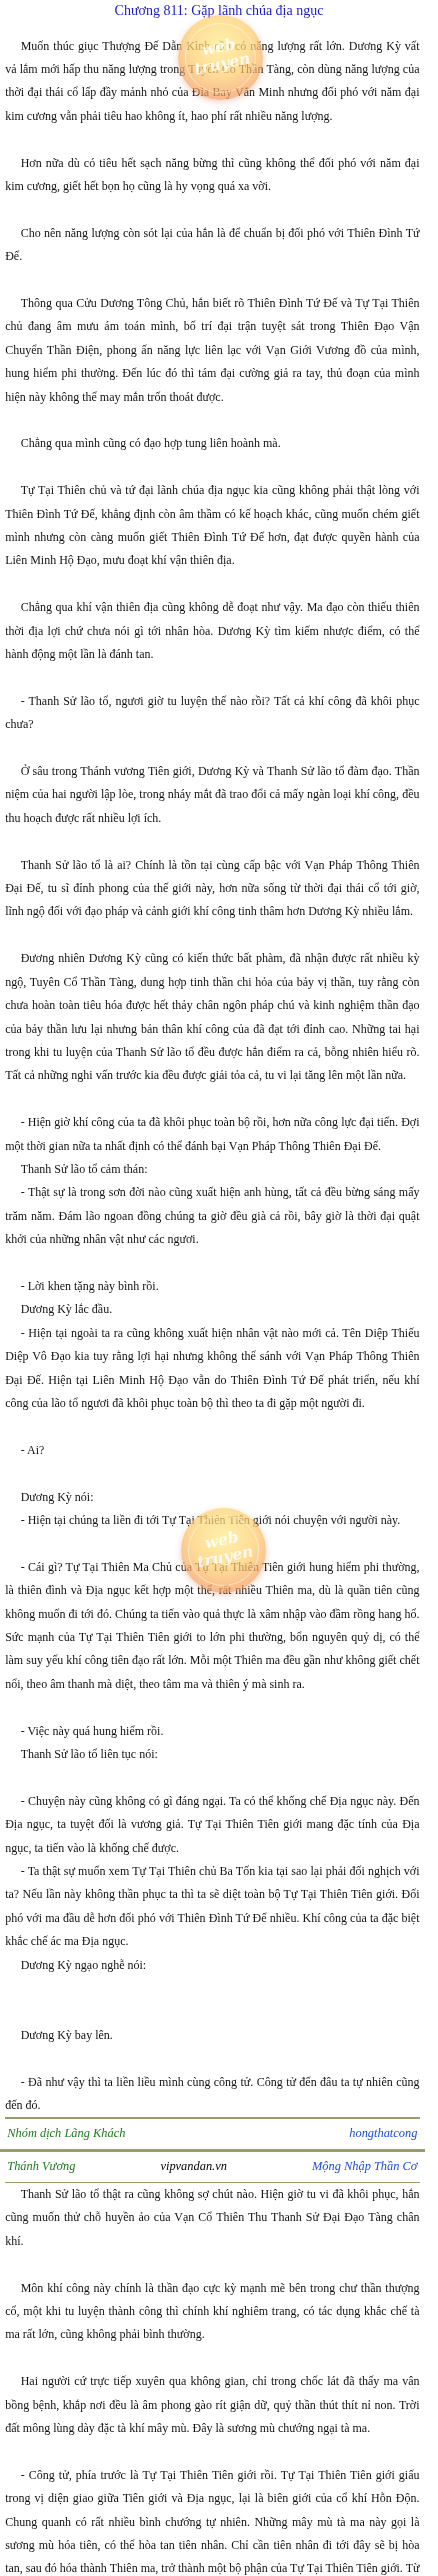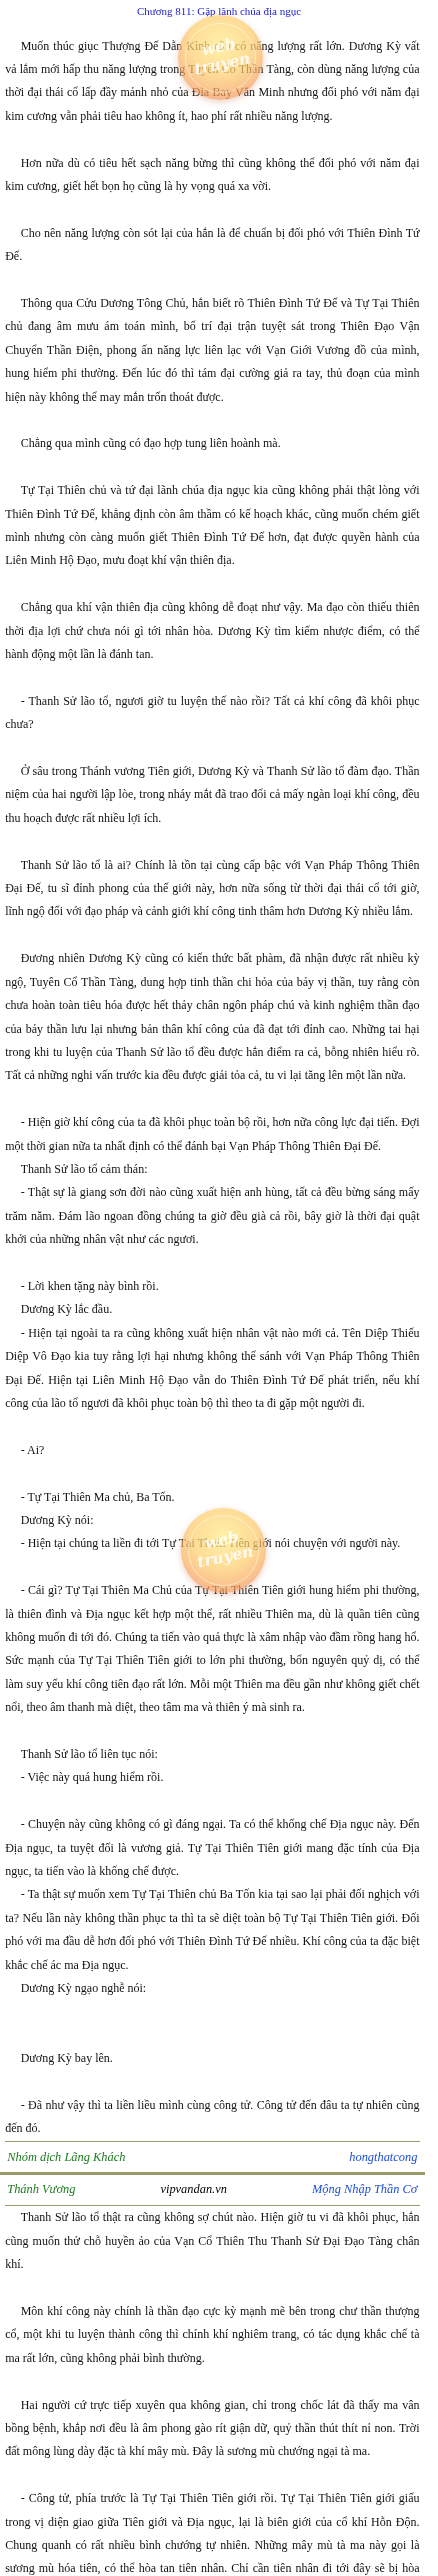--- a/index.html
+++ b/index.html
@@ -6,21 +6,21 @@
   body { width: 438px; height: 3097px; position: relative; overflow: hidden; }
   .page {
     position: relative;
     width: 438px;
     font-family: "Liberation Serif", "DejaVu Serif", serif;
     color: #111111;
   }
   .chapter-title {
     text-align: center;
     color: #1a1acc;
-    font-size: 11px;
+    font-size: 14px;
     line-height: 20.6px;
     margin: 1px 0 13px 0;
     padding: 0;
     font-weight: normal;
   }
   .content {
     padding: 0 18.5px 0 5.2px;
     font-size: 12px;
     line-height: 23.4px;
     text-align: justify;
@@ -82,36 +82,35 @@
       <p class="para">- Thanh Sử lão tổ, ngươi giờ tu luyện thế nào rồi? Tất cả khí công đã khôi phục chưa?</p>
       <div class="gap"></div>
       <p class="para">Ở sâu trong Thánh vương Tiên giới, Dương Kỳ và Thanh Sử lão tổ đàm đạo. Thần niệm của hai người lập lòe, trong nháy mắt đã trao đổi cả mấy ngàn loại khí công, đều thu hoạch được rất nhiều lợi ích.</p>
       <div class="gap"></div>
       <p class="para">Thanh Sử lão tổ là ai? Chính là tồn tại cùng cấp bậc với Vạn Pháp Thông Thiên Đại Đế, tu sĩ đỉnh phong của thế giới này, hơn nữa sống từ thời đại thái cổ tới giờ, lĩnh ngộ đối với đạo pháp và cảnh giới khí công tinh thâm hơn Dương Kỳ nhiều lắm.</p>
       <div class="gap"></div>
       <p class="para">Đương nhiên Dương Kỳ cũng có kiến thức bất phàm, đã nhận được rất nhiều kỳ ngộ, Tuyên Cổ Thần Tàng, dung hợp tinh thần chi hỏa của bảy vị thần, tuy rằng còn chưa hoàn toàn tiêu hóa được hết thảy chân ngôn pháp chú và kinh nghiệm thần đạo của bảy thần lưu lại nhưng bản thân khí công của đã đạt tới đỉnh cao. Những tai hại trong khi tu luyện của Thanh Sử lão tổ đều được hắn điểm ra cả, bỗng nhiên hiểu rõ. Tất cả những nghi vấn trước kia đều được giải tỏa cả, tu vi lại tăng lên một lần nữa.</p>
       <div class="gap"></div>
       <p class="para">- Hiện giờ khí công của ta đã khôi phục toàn bộ rồi, hơn nữa công lực đại tiến. Đợi một thời gian nữa ta nhất định có thể đánh bại Vạn Pháp Thông Thiên Đại Đế.</p>
       <p class="para">Thanh Sử lão tổ cảm thán:</p>
-      <p class="para">- Thật sự là giang sơn đời nào cũng xuất hiện anh hùng, tất cả đều bừng sáng mấy trăm năm. Đám lão ngoan đồng chúng ta giờ đều già cả rồi, bây giờ là thời đại quật khởi của những nhân vật như các ngươi.</p>
+      <p class="para">- Thật sự là trong sơn đời nào cũng xuất hiện anh hùng, tất cả đều bừng sáng mấy trăm năm. Đám lão ngoan đồng chúng ta giờ đều già cả rồi, bây giờ là thời đại quật khởi của những nhân vật như các ngươi.</p>
       <div class="gap"></div>
       <p class="para">- Lời khen tặng này bình rồi.</p>
       <p class="para">Dương Kỳ lắc đầu.</p>
       <p class="para">- Hiện tại ngoài ta ra cũng không xuất hiện nhân vật nào mới cả. Tên Diệp Thiếu Diệp Vô Đạo kia tuy rằng lợi hại nhưng không thể sánh với Vạn Pháp Thông Thiên Đại Đế. Hiện tại Liên Minh Hộ Đạo vẫn do Thiên Đình Tứ Đế phát triển, nếu khí công của lão tổ ngươi đã khôi phục toàn bộ thì theo ta đi gặp một người đi.</p>
       <div class="gap"></div>
       <p class="para">- Ai?</p>
       <div class="gap"></div>
-      <p class="para">- Tự Tại Thiên Ma chủ, Ba Tốn.</p>
       <p class="para">Dương Kỳ nói:</p>
       <p class="para">- Hiện tại chúng ta liền đi tới Tự Tại Thiên Tiên giới nói chuyện với người này.</p>
       <div class="gap"></div>
       <p class="para">- Cái gì? Tự Tại Thiên Ma Chủ của Tự Tại Thiên Tiên giới hung hiểm phi thường, là thiên đình và Địa ngục kết hợp một thể, rất nhiều Thiên ma, dù là quần tiên cũng không muốn đi tới đó. Chúng ta tiến vào quả thực là xâm nhập vào đầm rồng hang hổ. Sức mạnh của Tự Tại Thiên Tiên giới to lớn phi thường, bổn nguyên quỷ dị, có thể làm suy yếu khí công tiên đạo rất lớn. Mỗi một Thiên ma đều gần như không giết chết nổi, theo âm thanh mà diệt, theo tâm ma và thiên ý mà sinh ra.</p>
       <div class="gap"></div>
+      <p class="para">- Việc này quá hung hiểm rồi.</p>
       <p class="para">Thanh Sử lão tổ liên tục nói:</p>
-      <p class="para">- Việc này quá hung hiểm rồi.</p>
       <div class="gap"></div>
       <p class="para">- Chuyện này cũng không có gì đáng ngại. Ta có thể khống chế Địa ngục này. Đến Địa ngục, ta tuyệt đối là vương giả. Tự Tại Thiên Tiên giới mang đặc tính của Địa ngục, ta tiến vào là khống chế được.</p>
       <p class="para">- Ta thật sự muốn xem Tự Tại Thiên chủ Ba Tốn kia tại sao lại phải đối nghịch với ta? Nếu lần này không thần phục ta thì ta sẽ diệt toàn bộ Tự Tại Thiên Tiên giới. Đối phó với ma đầu dễ hơn đối phó với Thiên Đình Tứ Đế nhiều. Khí công của ta đặc biệt khắc chế ác ma Địa ngục.</p>
       <p class="para">Dương Kỳ ngạo nghễ nói:</p>
       <div class="gap"></div>
       <div class="gap"></div>
       <p class="para">Dương Kỳ bay lên.</p>
       <div class="gap"></div>
       <p class="para">- Đã như vậy thì ta liền liều mình cùng công tử. Công tử đến đâu ta tự nhiên cũng đến đó.</p>
     </div>

